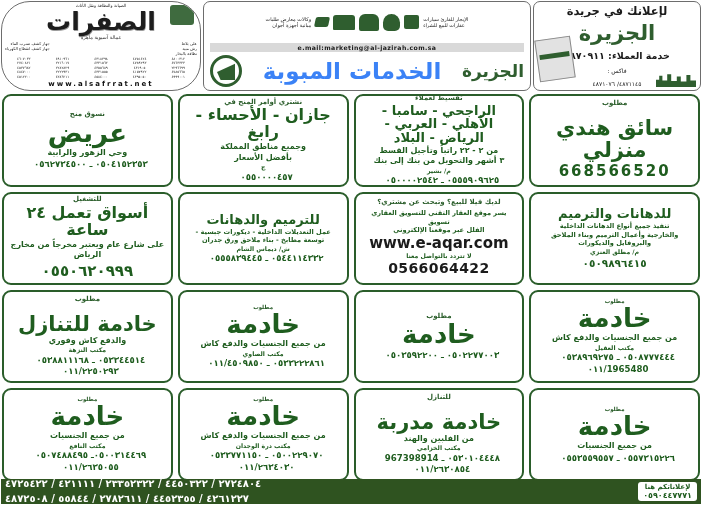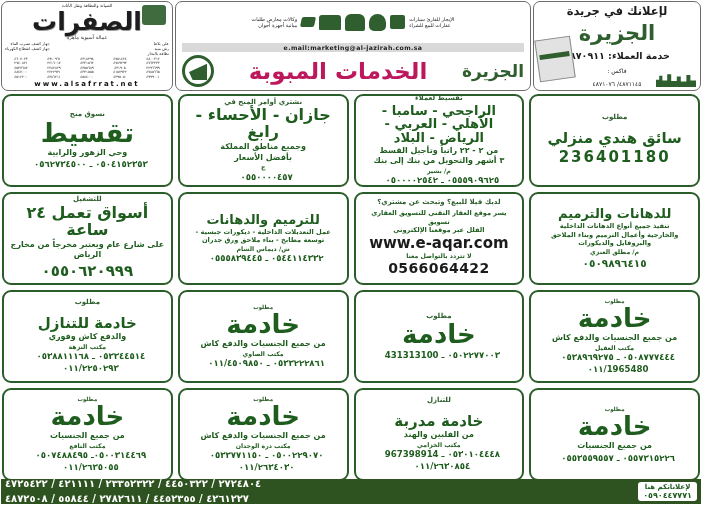--- a/index.html
+++ b/index.html
@@ -10,21 +10,21 @@
     color:#1a5c1a;
   }
   .page{position:relative;width:702px;height:505px;box-sizing:border-box;}
 
   
   .banner-row{display:flex;height:92px;width:702px;box-sizing:border-box;gap:2px;padding:1px;}
 
   .bx{box-sizing:border-box;background:#fff;border:1px solid #6d6d6d;border-radius:7px;position:relative;overflow:hidden;}
 
   
-  .masthead{width:172px;padding:2px 3px;display:flex;flex-direction:column;align-items:center;justify-content:flex-start;}
+  .masthead{width:200px;padding:2px 3px;display:flex;flex-direction:column;align-items:center;justify-content:flex-start;border-radius:29px;}
   .mh-top{font-size:4.3px;letter-spacing:.2px;color:#2a2a2a;width:100%;text-align:center;line-height:1.15;}
   .mh-big{font-size:25px;font-weight:bold;color:#1d1d1d;line-height:1;letter-spacing:-1px;margin:0;
           text-shadow:0.5px 0.5px 0 #9c9c9c;}
   .mh-sub{font-size:5px;color:#333;margin-top:0px;}
   .mh-bullets{display:flex;width:100%;justify-content:space-between;font-size:4px;color:#222;margin-top:1px;}
   .mh-grid{width:100%;display:grid;grid-template-columns:repeat(5,1fr);gap:0px 1px;font-size:3.6px;
            color:#222;margin-top:1px;text-align:center;direction:ltr;}
   .mh-grid span{line-height:1.25;white-space:nowrap;}
   .mh-url{font-size:7px;letter-spacing:2px;color:#111;font-weight:bold;direction:ltr;margin-top:1px;}
   .mh-logo{position:absolute;top:3px;right:6px;width:24px;height:20px;background:#3f6b3f;border-radius:3px;}
@@ -36,21 +36,21 @@
   .i-tag{width:14px;height:10px;border-radius:2px;transform:skewX(-12deg);}
   .i-bus{width:22px;height:15px;border-radius:3px 3px 1px 1px;}
   .i-ppl{width:20px;height:17px;border-radius:6px 6px 2px 2px;}
   .i-tree{width:17px;height:17px;border-radius:50% 50% 30% 30%;}
   .i-chair{width:15px;height:14px;border-radius:2px;}
   .svc-smalltxt{font-size:5px;color:#1d1d1d;line-height:1.3;text-align:right;}
   .svc-smalltxt2{font-size:5px;color:#1d1d1d;line-height:1.3;text-align:left;}
   .svc-mail{background:#d9d9d9;color:#1b1b1b;font-size:6.2px;letter-spacing:.4px;text-align:center;
             direction:ltr;padding:1px 0;font-weight:bold;}
   .svc-bottom{display:flex;align-items:center;justify-content:space-between;}
-  .svc-title{font-size:23px;font-weight:bold;color:#be185d;letter-spacing:1px;line-height:1;}
+  .svc-title{font-size:23px;font-weight:bold;color:#3b82f6;letter-spacing:1px;line-height:1;}
   .svc-jz{font-size:17px;font-weight:bold;color:#2f5e2f;line-height:1;}
   .jz-circle{width:26px;height:26px;border-radius:50%;border:3px solid #2f5e2f;position:relative;flex:none;}
   .jz-circle::after{content:"";position:absolute;inset:4px;background:#2f5e2f;
      clip-path:polygon(0 55%,100% 10%,100% 100%,20% 100%);}
 
   
   .jzad{width:168px;padding:2px 0;display:flex;flex-direction:column;align-items:center;justify-content:space-between;}
   .jzad-l1{font-size:11.5px;font-weight:bold;color:#1b1b1b;letter-spacing:1px;}
   .jzad-logo{font-size:21px;font-weight:bold;color:#2f5e2f;line-height:.95;}
   .jzad-serv{font-size:9.5px;font-weight:bold;color:#1b1b1b;}
@@ -71,21 +71,21 @@
     border:2.5px solid #2a5d2a;border-radius:9px;
     background:#fff;
     display:flex;flex-direction:column;align-items:center;justify-content:center;
     padding:3px 5px;text-align:center;overflow:hidden;
     box-shadow:0 0 0 1px #fff inset;
   }
   .ad .kicker{font-size:7px;font-weight:bold;color:#2a5d2a;line-height:1.1;margin-bottom:1px;}
   .ad .kicker.sm{font-size:5.5px;}
   .ad .head{font-weight:bold;color:#1f5d1f;line-height:1.05;letter-spacing:0px;}
   .h-xl{font-size:26px;letter-spacing:2px;}
-  .h-lg{font-size:15px;margin-top:8px;}
+  .h-lg{font-size:21px;margin-top:8px;}
   .h-md{font-size:16px;}
   .h-sm{font-size:13px;}
   .ad .body{font-size:8px;font-weight:bold;color:#1f5d1f;line-height:1.32;margin-top:1px;}
   .ad .body.tiny{font-size:6.6px;}
   .ad .office{font-size:6.2px;font-weight:bold;color:#1f5d1f;line-height:1.2;}
   .ad .phone{font-size:10.5px;font-weight:bold;color:#1f5d1f;direction:ltr;letter-spacing:.4px;
              line-height:1.25;margin-top:1px;}
   .ad .phone.big{font-size:15px;letter-spacing:2px;}
   .ad .phone.sm{font-size:8.6px;margin-left:7px;}
   .ad .url{font-size:15px;font-weight:bold;color:#1b1b1b;direction:ltr;line-height:1.1;}
@@ -174,21 +174,21 @@
       <div class="mh-url">www.alsafrrat.net</div>
     </div>
 
   </div>
 
   <div class="grid">
       <div class="cell">
         <div class="ad">
           <div class="kicker">مطلوب</div>
           <div class="head h-lg">سائق هندي منزلي</div>
-          <div class="phone big">236401180</div>
+          <div class="phone big">668566520</div>
         </div>
       </div>
       <div class="cell">
         <div class="ad">
           <div class="kicker">تقسيط لعملاء</div>
           <div class="head h-sm">الراجحي - سامبا - الأهلي - العربي - الرياض - البلاد</div>
           <div class="body">من ٢ - ٢٢ راتباً وتأجيل القسط<br>٣ أشهر والتحويل من بنك إلى بنك</div>
           <div class="office">م/ بشير</div>
           <div class="phone sm">٠٥٥٥٩٠٩٦٢٥ ـ ٠٥٠٠٠٠٢٥٤٢</div>
         </div>
@@ -198,21 +198,21 @@
           <div class="kicker">نشتري أوامر المنح في</div>
           <div class="head h-md">جازان - الأحساء - رابغ</div>
           <div class="body">وجميع مناطق المملكة<br>بأفضل الأسعار</div>
           <div class="office">ج</div>
           <div class="phone sm">٠٥٥٠٠٠٠٤٥٧</div>
         </div>
       </div>
       <div class="cell">
         <div class="ad">
           <div class="kicker">نسوق منح</div>
-          <div class="head h-xl">تقسيط</div>
+          <div class="head h-xl">عريض</div>
           <div class="body">وحي الزهور والرابية</div>
           <div class="phone sm">٠٥٠٤١٥٢٣٥٣ ـ ٠٥٦٢٧٣٤٥٠٠</div>
         </div>
       </div>
       <div class="cell">
         <div class="ad">
           <div class="head h-sm">للدهانات والترميم</div>
           <div class="body tiny">تنفيذ جميع أنواع الدهانات الداخلية<br>والخارجية وأعمال الترميم وبناء الملاحق<br>والبروفايل والديكورات</div>
           <div class="office">م/ مطلق العنزي</div>
           <div class="phone">٠٥٠٩٨٩٦٤١٥</div>
@@ -250,21 +250,21 @@
           <div class="body">من جميع الجنسيات والدفع كاش</div>
           <div class="office">مكتب العقيل</div>
           <div class="phone sm">٠٥٠٨٧٧٧٤٤٤ ـ ٠٥٣٨٩٦٩٢٧٥</div>
           <div class="phone sm">٠١١/1965480</div>
         </div>
       </div>
       <div class="cell">
         <div class="ad">
           <div class="kicker">مطلوب</div>
           <div class="head h-xl">خادمة</div>
-          <div class="phone sm">٠٥٠٢٢٧٧٠٠٣ ـ 431313100</div>
+          <div class="phone sm">٠٥٠٢٢٧٧٠٠٣ ـ ٠٥٠٣٥٩٢٢٠٠</div>
         </div>
       </div>
       <div class="cell">
         <div class="ad">
           <div class="kicker sm">مطلوب</div>
           <div class="head h-xl">خادمة</div>
           <div class="body">من جميع الجنسيات والدفع كاش</div>
           <div class="office">مكتب الصاوي</div>
           <div class="phone sm">٠٥٣٣٢٢٢٨٦١ ـ ٠١١/٤٥٠٩٨٥٠</div>
         </div>

